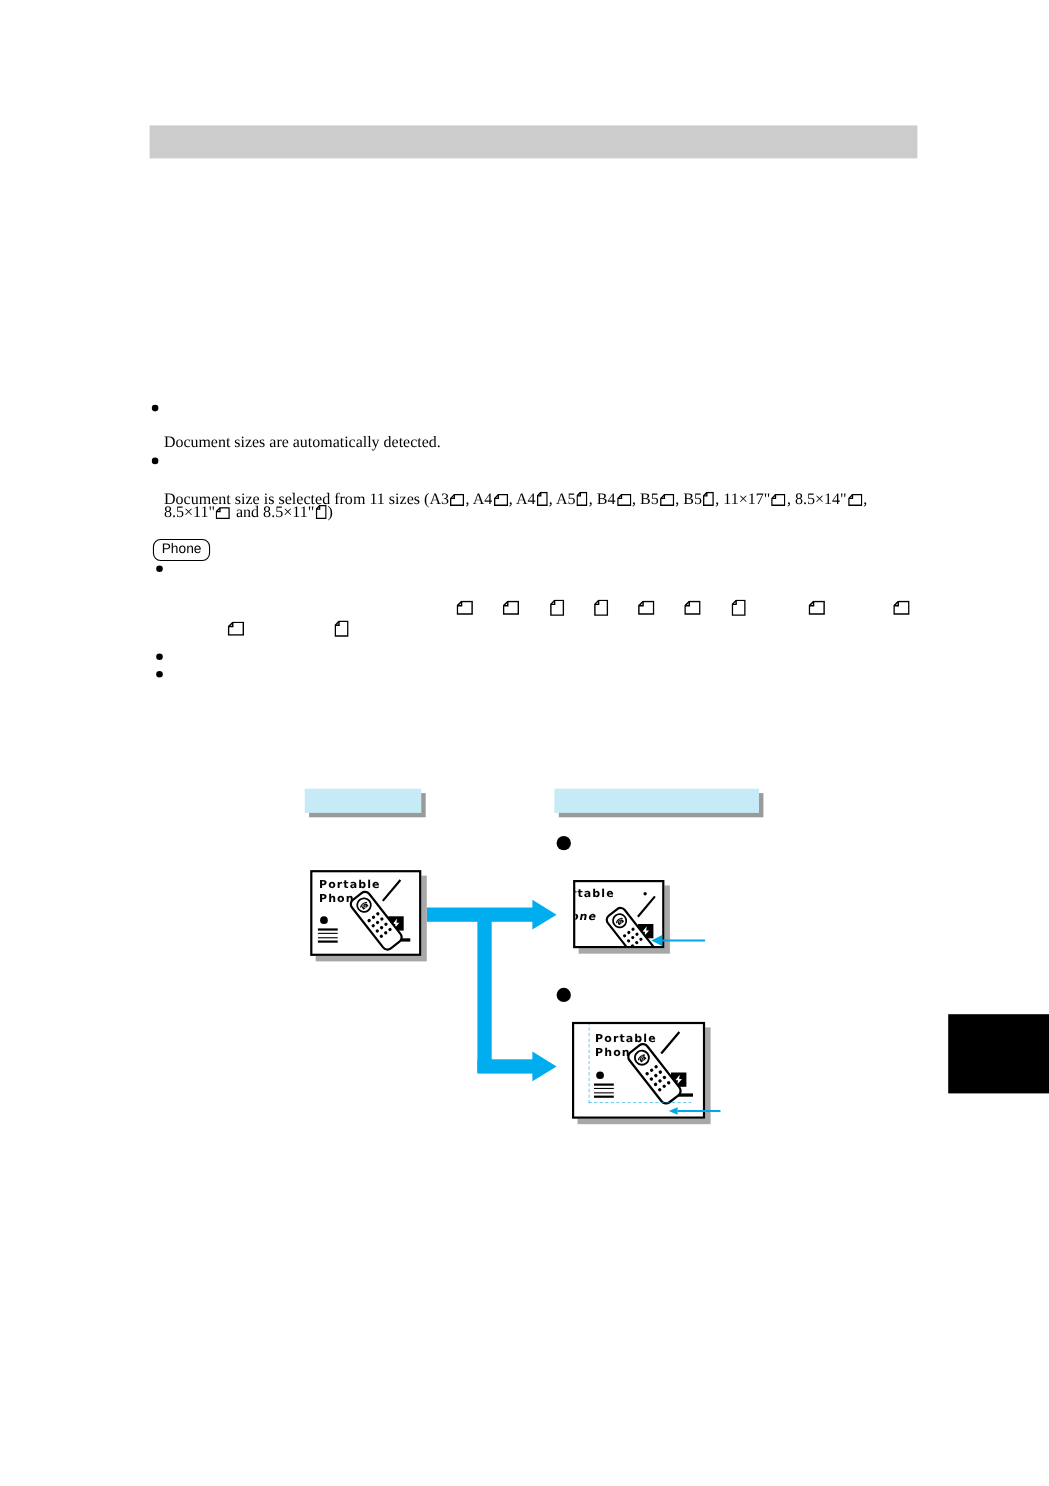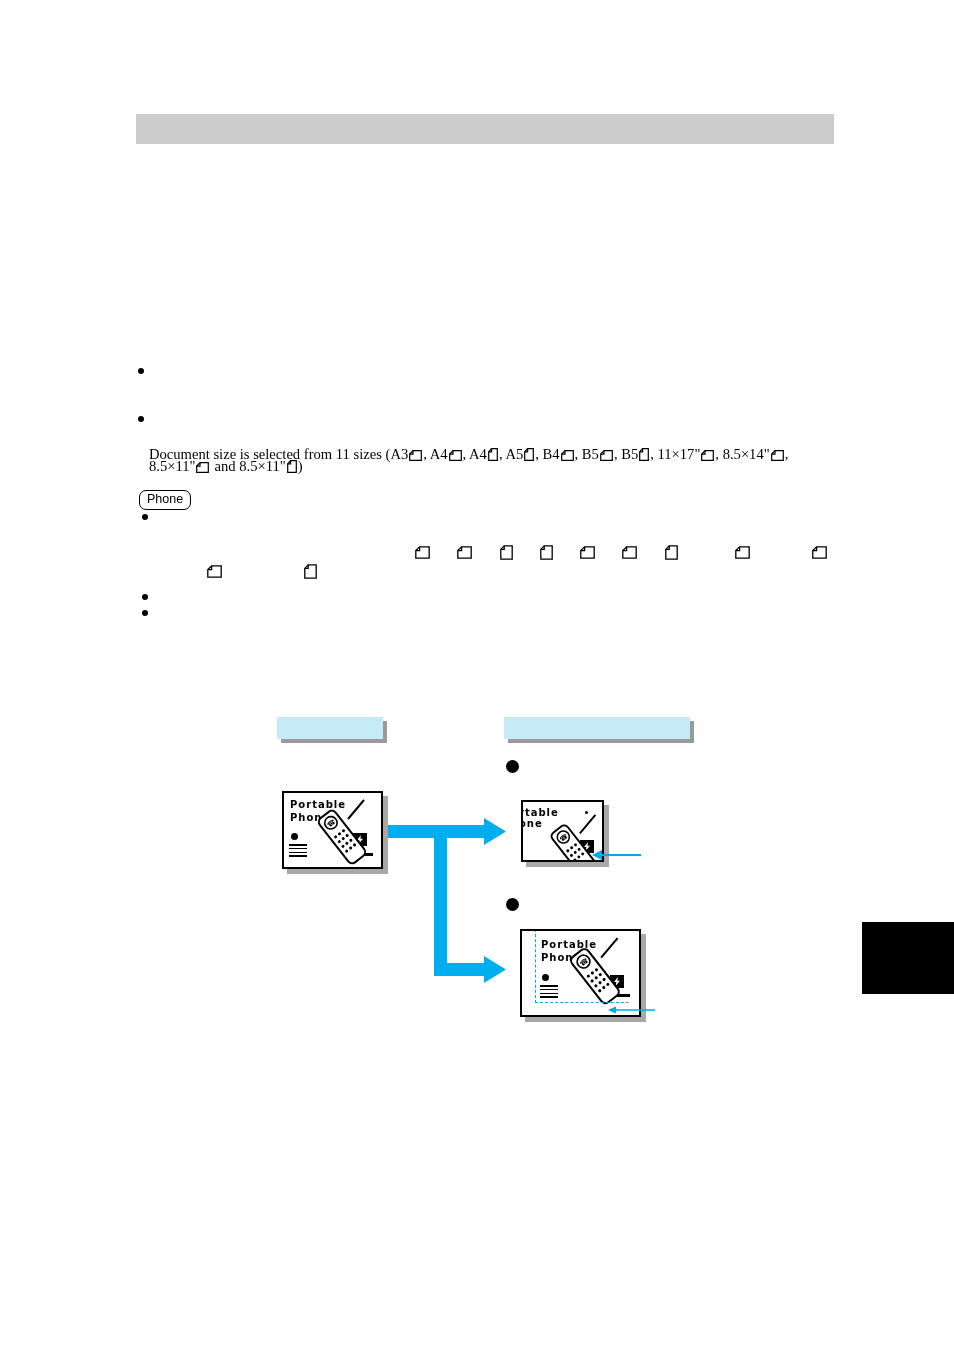--- a/index.html
+++ b/index.html
@@ -182,20 +182,21 @@
 <body>
 
 <div id="page">
 
   <div class="header-banner">
     <span class="header-banner-text"></span>
   </div>
 
   <div class="bullet" style="left:138px; top:368px;"></div>
   <div class="body-text" style="left:152px; top:362px; width:690px;"></div>
+  <div class="body-text" style="left:149px; top:392px; width:690px;">Document sizes are automatically detected.</div>
 
   <div class="bullet" style="left:138px; top:416px;"></div>
   <div class="body-text" style="left:152px; top:410px; width:690px;"></div>
 
   <div class="para" style="left:149px; top:444px; width:686px; white-space:nowrap;">
     <span>Document size is selected from 11 sizes (A3</span><span class="sz-inline"><svg width="13" height="11" viewBox="0 0 13 11">
           <path d="M4 0.7 H12.3 V10.3 H0.7 V4.1 Z" fill="#fff" stroke="#000" stroke-width="1.2"></path>
           <path d="M4 0.7 L4 4.1 L0.7 4.1" fill="none" stroke="#000" stroke-width="1.2"></path>
         </svg></span><span>, A4</span><span class="sz-inline"><svg width="13" height="11" viewBox="0 0 13 11">
           <path d="M4 0.7 H12.3 V10.3 H0.7 V4.1 Z" fill="#fff" stroke="#000" stroke-width="1.2"></path>
@@ -375,21 +376,21 @@
     <polygon points="96,3 118,16.5 96,30" fill="#00aeef"></polygon>
 
     <rect x="46" y="18" width="13" height="142" fill="#00aeef"></rect>
 
     <rect x="46" y="148" width="56" height="13" fill="#00aeef"></rect>
     <polygon points="96,141 118,154.5 96,168" fill="#00aeef"></polygon>
   </svg>
 
   <div class="doc-card" style="left:521px; top:800px; width:79px; height:58px;">
     <div class="doc-title" style="left:-4px; top:5px; font-size:10px; line-height:12px;">rtable</div>
-    <div class="doc-title" style="left:-4px; top:16px; font-size:10px; line-height:12px;">one</div>
+    <div class="doc-title" style="left:-4px; top:26px; font-size:10px; line-height:12px;font-style:italic;">one</div>
     <div class="doc-dot" style="left:62px; top:9px; width:3px; height:3px;"></div>
     <div class="badge-bolt" style="left:57px; top:38px; width:14px; height:13px;">
       <svg width="8" height="9" viewBox="0 0 8 9">
           <path d="M5 0 L1 5 H3.4 L2.6 9 L7 3.8 H4.4 Z" fill="#fff"></path>
         </svg>
     </div>
     <svg style="position:absolute; left:18px; top:10px;" width="70" height="66" viewBox="0 0 64 68">
       <line x1="52" y1="3" x2="36" y2="22" stroke="#000" stroke-width="2"></line>
       <g transform="rotate(-38 30 40)">
         <rect x="20" y="12" width="20" height="56" rx="5" ry="5" fill="#fff" stroke="#000" stroke-width="2"></rect>

